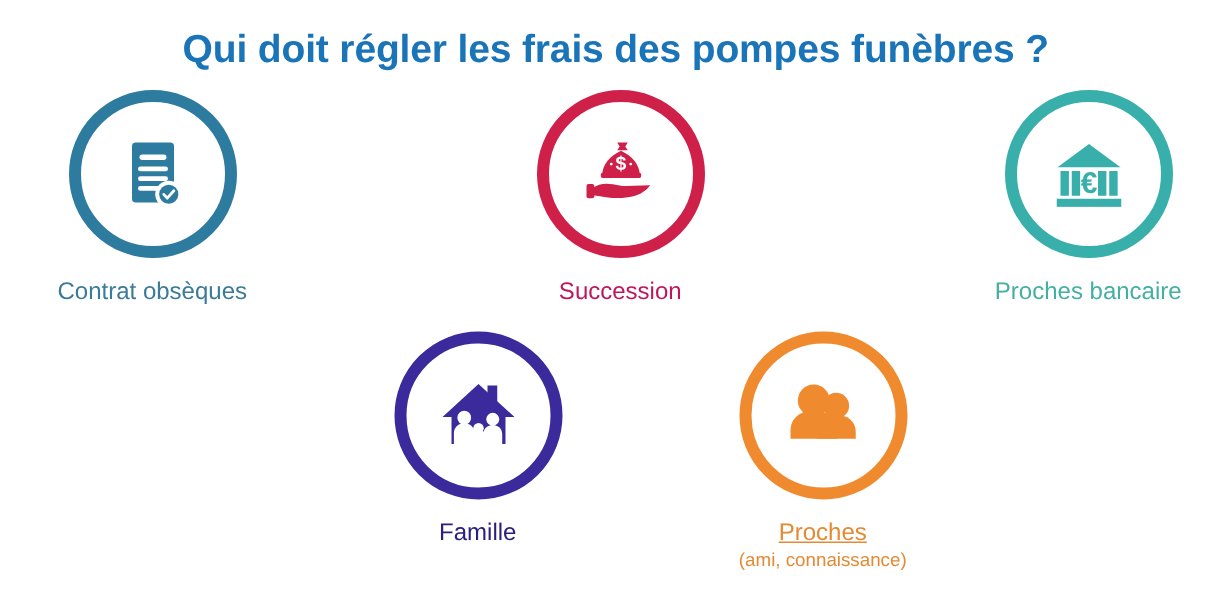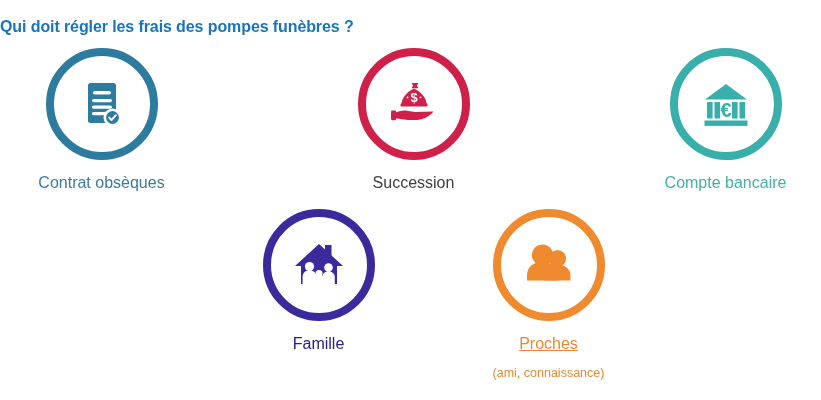--- a/index.html
+++ b/index.html
@@ -14,22 +14,22 @@
     overflow: hidden;
     position: relative;
   }
   .infographic {
     width: 821px;
     height: 400px;
     position: relative;
     box-sizing: border-box;
   }
   .title {
-    text-align: left;
-    font-size: 16px;
+    text-align: center;
+    font-size: 26px;
     font-weight: bold;
     color: #1A74B8;
     letter-spacing: -0.1px;
     padding-top: 17px;
     line-height: 1.2;
   }
   .row {
     display: flex;
     justify-content: center;
     align-items: flex-start;
@@ -63,21 +63,21 @@
   .ring svg { display: block; }
   .label {
     margin-top: 13px;
     font-size: 16px;
     font-weight: 500;
     text-align: center;
     line-height: 1.25;
     white-space: nowrap;
   }
   .sublabel {
-    margin-top: 12px;
+    margin-top: 0;
     font-size: 12.5px;
     font-weight: 500;
     text-align: center;
     white-space: nowrap;
   }
 </style>
 </head>
 <body>
 
 <div class="infographic">
@@ -115,38 +115,38 @@
             <circle cx="22.5" cy="22.4" r="0.95" fill="#ffffff"></circle>
             <circle cx="35.5" cy="22.4" r="0.95" fill="#ffffff"></circle>
             <path d="M10 38.5 c4 -3.2 9 -3.4 13.5 -2.6 l11 1.9 c2.4 0.4 3.6 1.6 3.4 2.9
                      c-0.2 1.3 -1.7 2 -3.6 1.8 l-9.6 -1" fill="#CE2049"></path>
             <path d="M48.5 36.5 c-2.5 3.4 -6.6 6.2 -11.3 7.4 c-5.4 1.4 -12 1.5 -18.1 0.6
                      l-8.6 -1.3 l0 -5.6 z" fill="#CE2049"></path>
             <rect x="6" y="35.6" width="5.2" height="9.6" rx="1.4" fill="#CE2049"></rect>
           </svg>
         </span>
       </div>
-      <div class="label" style="color:#404040;">Succession</div>
+      <div class="label" style="color:#be185d;">Succession</div>
     </div>
 
     <div class="item">
       <div class="ring" style="border: 8px solid #39AFAC;">
         <span>
           <svg width="58" height="58" viewBox="0 0 58 58">
             <path d="M29 9 L50 24.5 L8 24.5 Z" fill="#39AFAC"></path>
             <rect x="10" y="27" width="5.6" height="16.5" fill="#39AFAC"></rect>
             <rect x="17.5" y="27" width="5.6" height="16.5" fill="#39AFAC"></rect>
             <rect x="35" y="27" width="5.6" height="16.5" fill="#39AFAC"></rect>
             <rect x="42.5" y="27" width="5.6" height="16.5" fill="#39AFAC"></rect>
             <text x="29" y="41.5" font-family="Liberation Sans, sans-serif" font-size="20" font-weight="bold" fill="#39AFAC" text-anchor="middle">€</text>
             <rect x="7.5" y="45.5" width="43" height="5.4" fill="#39AFAC"></rect>
           </svg>
         </span>
       </div>
-      <div class="label" style="color:#45AFA2;">Compte bancaire</div>
+      <div class="label" style="color:#45AFA2;">Proches bancaire</div>
     </div>
 
   </div>
 
   <div class="row row-two">
 
     <div class="item">
       <div class="ring" style="border: 8px solid #3B2A9C;">
         <span>
           <svg width="60" height="60" viewBox="0 0 60 60">

